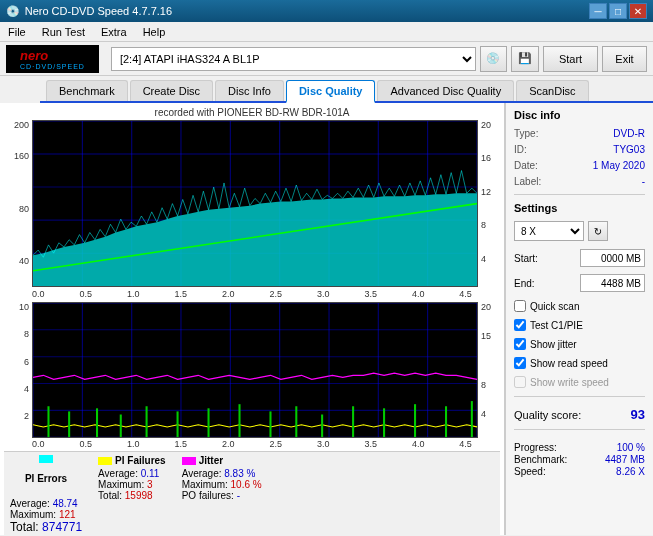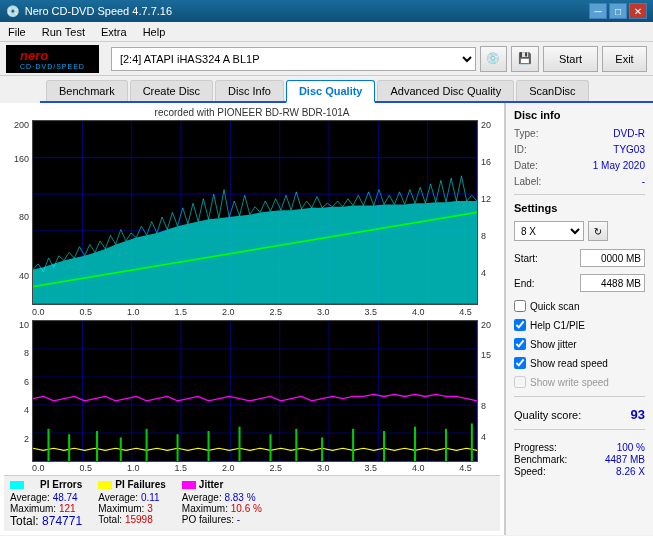--- a/index.html
+++ b/index.html
@@ -428,21 +428,21 @@
         <span>2.5</span>
         <span>3.0</span>
         <span>3.5</span>
         <span>4.0</span>
         <span>4.5</span>
     </div>
 
     <div class="stats-bar">
 
       <div>
-        <div style="display:flex;align-items:center;gap:16px;margin-bottom:2px;">
+        <div style="display:flex;align-items:center;gap:10px;margin-bottom:14px;flex-direction:column;">
           <span style="display:inline-block;width:14px;height:8px;background:#00ffff;"></span>
           <span style="font-weight:bold;">PI Errors</span>
         </div>
         <div style="font-size:10px;">
           <span>Average:</span>
           <span class="stat-value">48.74</span>
         </div>
         <div style="font-size:10px;">
           <span>Maximum:</span>
           <span class="stat-value red">121</span>
@@ -529,21 +529,21 @@
     <div class="mb-row">
       <span>End:</span>
       <input class="mb-input" type="text" value="4488 MB" style="">
     </div>
     <div class="checkbox-row">
       <input type="checkbox" style="">
       <label>Quick scan</label>
     </div>
     <div class="checkbox-row">
       <input type="checkbox" checked="" style="">
-      <label>Help C1/PIE</label>
+      <label>Test C1/PIE</label>
     </div>
     <div class="checkbox-row">
       <input type="checkbox" checked="" style="">
       <label>Show jitter</label>
     </div>
     <div class="checkbox-row">
       <input type="checkbox" checked="" style="">
       <label>Show read speed</label>
     </div>
     <div class="checkbox-row">

